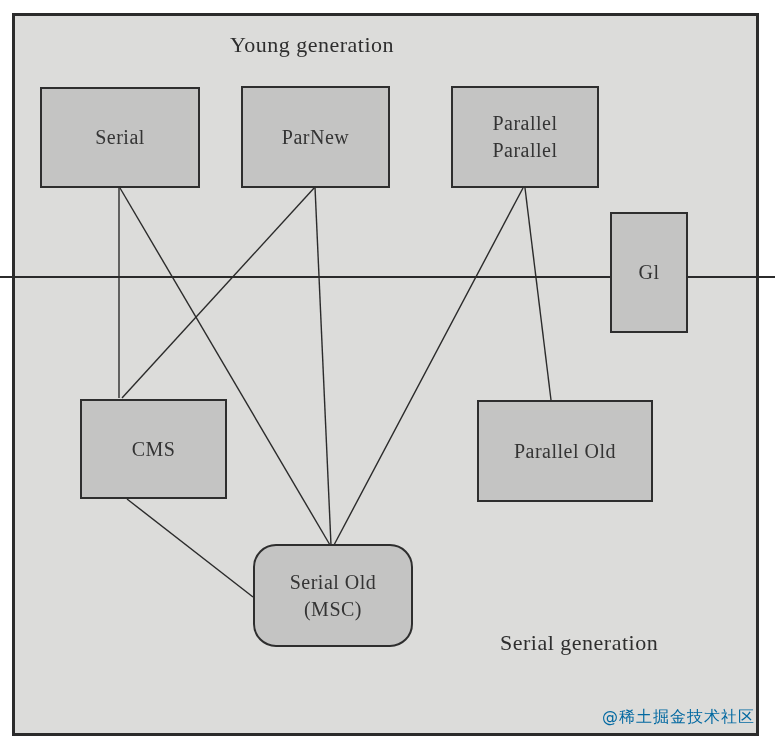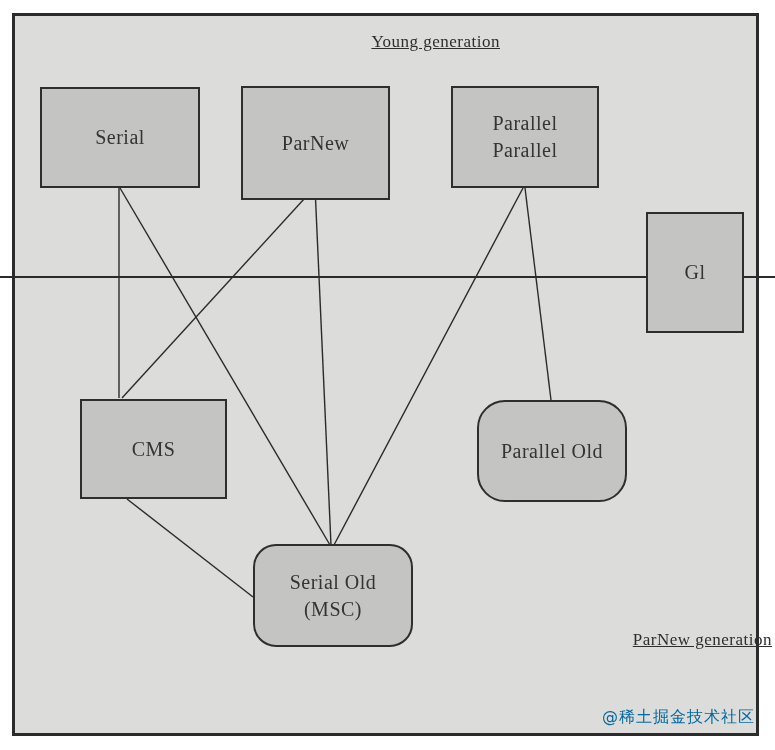--- a/index.html
+++ b/index.html
@@ -44,35 +44,34 @@
     align-items: center;
     justify-content: center;
     z-index: 2;
     color: #343434;
     font-size: 20px;
     line-height: 1.35;
     text-align: center;
     letter-spacing: 0.5px;
   }
   .box-serial          { left: 40px;  top: 87px;  width: 160px; height: 101px; }
-  .box-parnew          { left: 241px; top: 86px;  width: 149px; height: 114px; }
+  .box-parnew          { left: 241px; top: 86px;  width: 149px; height: 102px; }
   .box-parallel-scav   { left: 451px; top: 86px;  width: 148px; height: 102px; text-align: center; }
-  .box-g1              { left: 646px; top: 212px; width: 98px;  height: 121px; }
+  .box-g1              { left: 610px; top: 212px; width: 78px;  height: 121px; }
   .box-cms             { left: 48px;  top: 399px; width: 147px; height: 100px; margin-left: 32px; }
   .box-serial-old      { left: 253px; top: 544px; width: 160px; height: 103px; border-radius: 23px; }
-  .box-parallel-old    { left: 477px; top: 400px; width: 150px; height: 102px; border-radius: 28px; }
+  .box-parallel-old    { left: 477px; top: 400px; width: 176px; height: 102px; }
   .gen-label {
     position: absolute;
     z-index: 2;
     color: #2e2e2e;
-    font-size: 17px;
-    text-align: right;
+    font-size: 22px;
+    text-align: left;
     letter-spacing: 0.5px;
     white-space: nowrap;
-    text-decoration: underline;
   }
   .young-label   { left: 230px; top: 32px;  width: 270px; }
   .tenured-label { left: 500px; top: 630px; width: 272px; }
   .watermark {
     position: absolute;
     right: 20px;
     top: 707px;
     z-index: 2;
     color: #0369a1;
     font-size: 16px;
@@ -124,17 +123,17 @@
 
   <div class="gcbox box-serial-old">
     <span>Serial Old</span>
     <span>(MSC)</span>
   </div>
 
   <div class="gcbox box-parallel-old">
     <span>Parallel Old</span>
   </div>
 
-  <div class="gen-label tenured-label">ParNew generation</div>
+  <div class="gen-label tenured-label">Serial generation</div>
 
   <div class="watermark">@稀土掘金技术社区</div>
 
 </div>
 
 </body></html>

